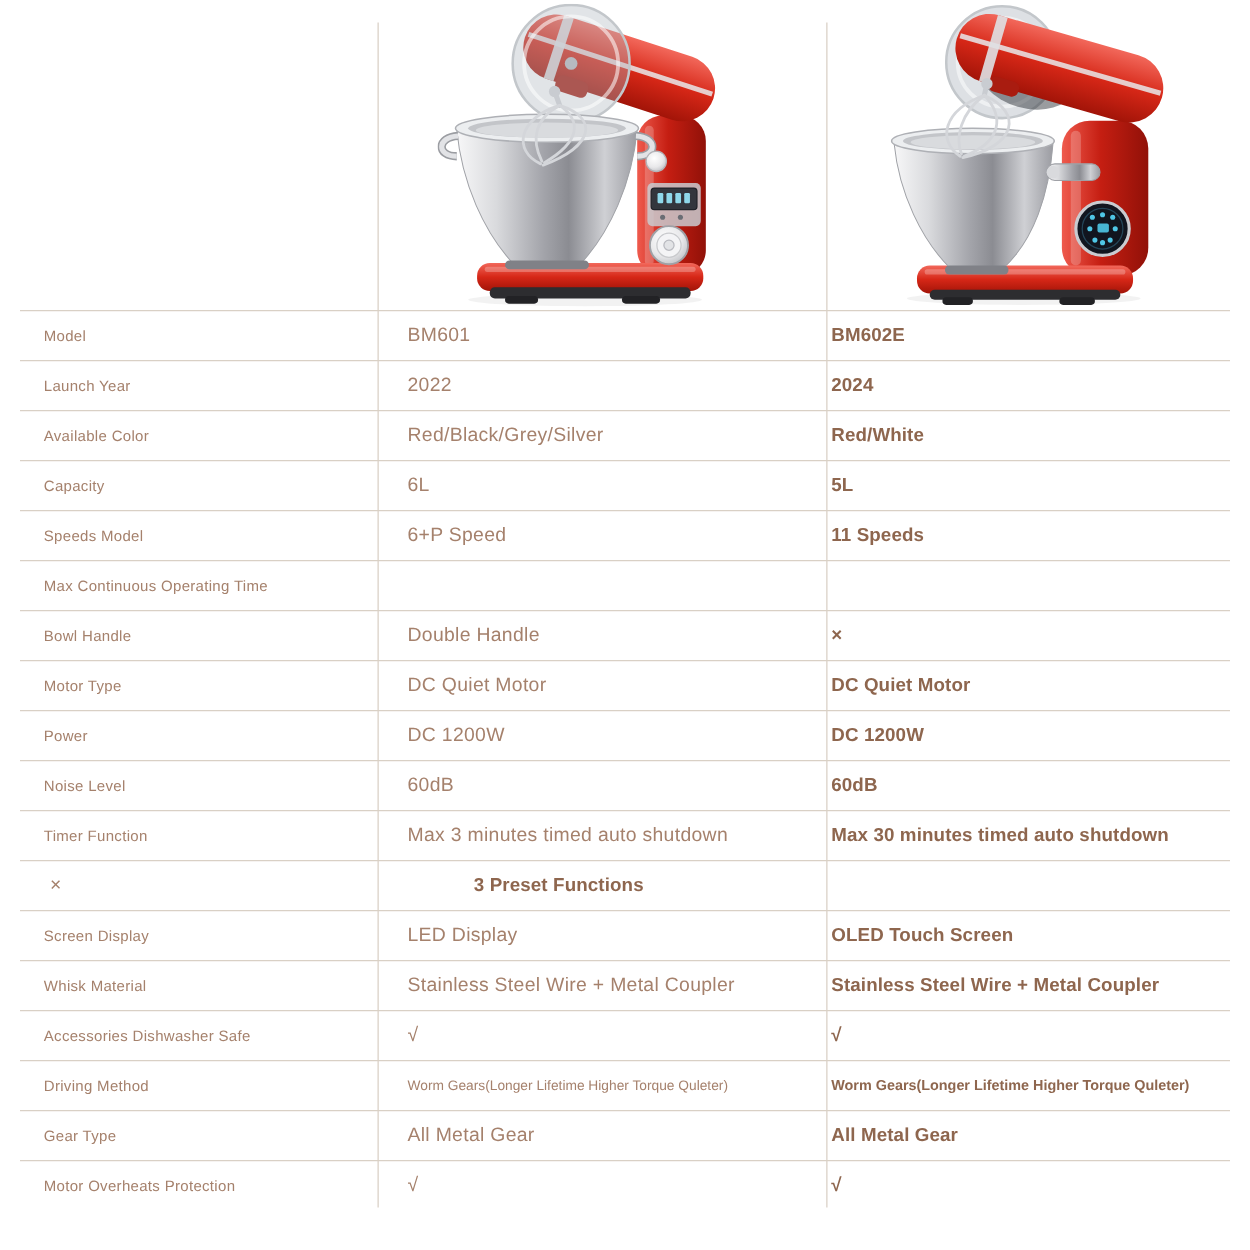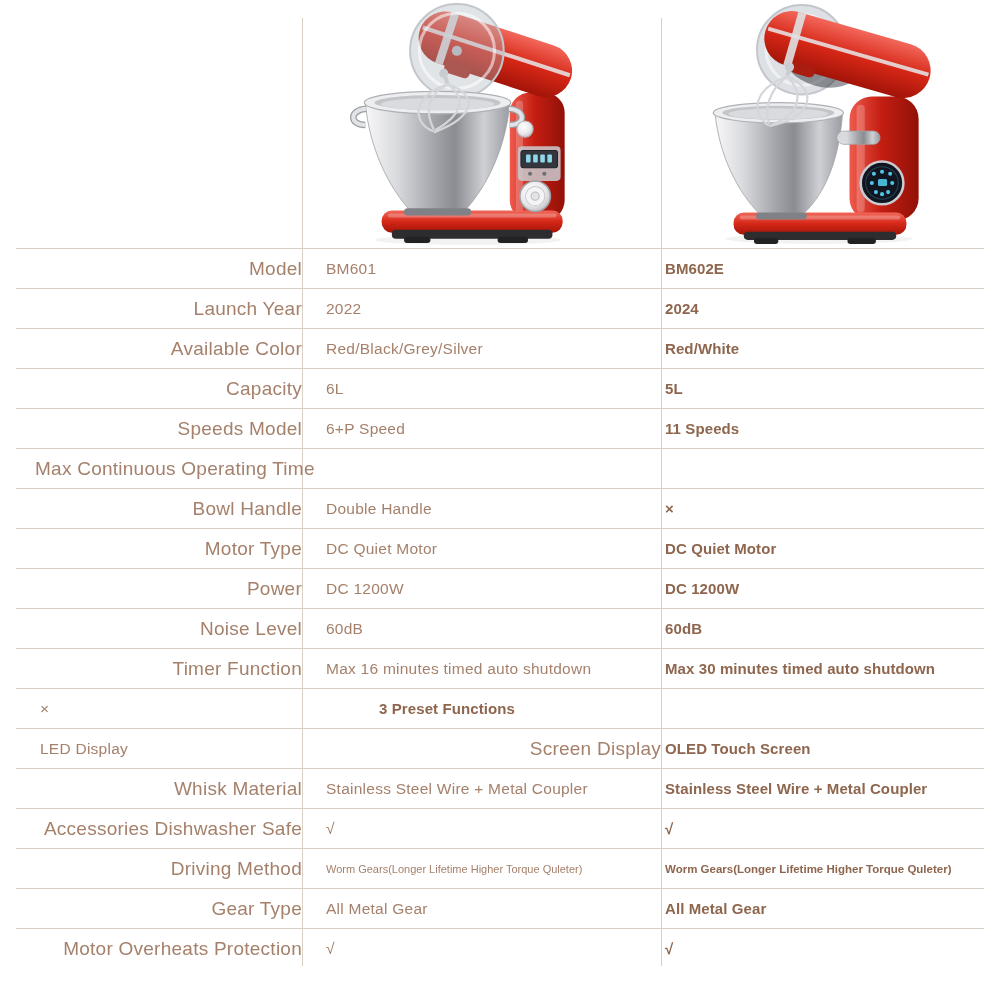--- a/index.html
+++ b/index.html
@@ -16,21 +16,21 @@
 
   
   .product { position:absolute; width:226px; height:244px; }
   .product.p1 { left:350px; top:3px; }
   .product.p2 { left:706px; top:3px; }
 
   
   .spec-table { position:absolute; left:16px; top:248px; width:968px; }
   .row { display:flex; align-items:center; height:40px; box-sizing:border-box; border-top:1px solid #d9d0c5; }
   .cell { box-sizing:border-box; white-space:nowrap; overflow:visible; }
-  .c-label { width:286px; padding-left:19px; color:#a5816c; font-size:19px; letter-spacing:.25px;text-align:right; }
+  .c-label { width:286px; padding-left:19px; color:#a5816c; font-size:12px; letter-spacing:.25px; }
   .c-v1    { width:359px; padding-left:24px; color:#a5816c; font-size:15.5px; letter-spacing:.25px; }
   .c-v2    { width:323px; padding-left:4px; color:#8e664e; font-size:15px; font-weight:bold; letter-spacing:.1px; }
   .c-v1.small { font-size:11px; letter-spacing:0; }
   .c-v2.small { font-size:11.5px; letter-spacing:0; }
 </style>
 </head>
 <body>
 
 <div class="stage">
 
@@ -257,32 +257,32 @@
   </div>
 
   <div class="row">
     <div class="cell c-label">Noise Level</div>
     <div class="cell c-v1">60dB</div>
     <div class="cell c-v2">60dB</div>
   </div>
 
   <div class="row">
     <div class="cell c-label">Timer Function</div>
-    <div class="cell c-v1">Max 16 minutes timed auto shutdown</div>
+    <div class="cell c-v1">Max 3 minutes timed auto shutdown</div>
     <div class="cell c-v2">Max 30 minutes timed auto shutdown</div>
   </div>
 
   <div class="row">
     <div class="cell c-v1">×</div>
     <div class="cell c-v2">3 Preset Functions</div>
   </div>
 
   <div class="row">
+    <div class="cell c-label">Screen Display</div>
     <div class="cell c-v1">LED Display</div>
-    <div class="cell c-label">Screen Display</div>
     <div class="cell c-v2">OLED Touch Screen</div>
   </div>
 
   <div class="row">
     <div class="cell c-label">Whisk Material</div>
     <div class="cell c-v1">Stainless Steel Wire + Metal Coupler</div>
     <div class="cell c-v2">Stainless Steel Wire + Metal Coupler</div>
   </div>
 
   <div class="row">

